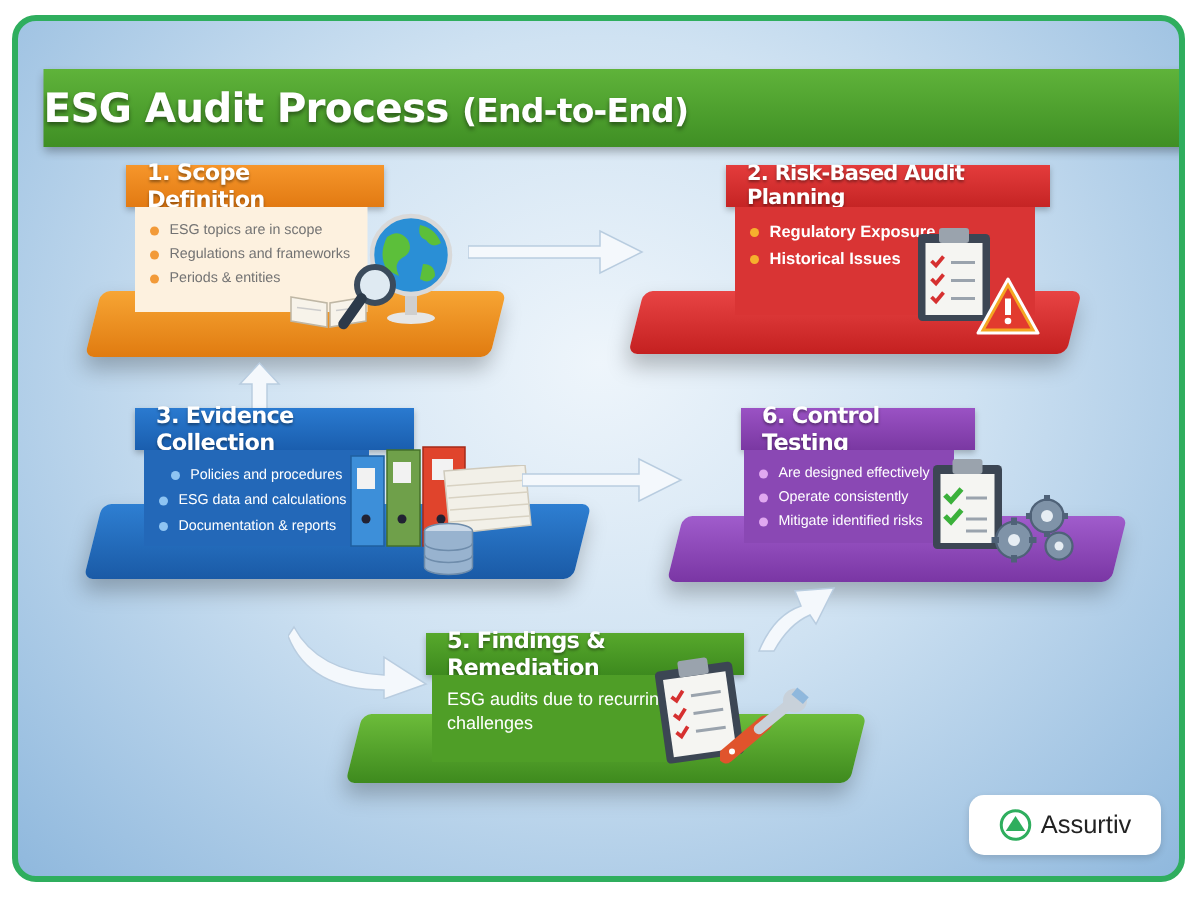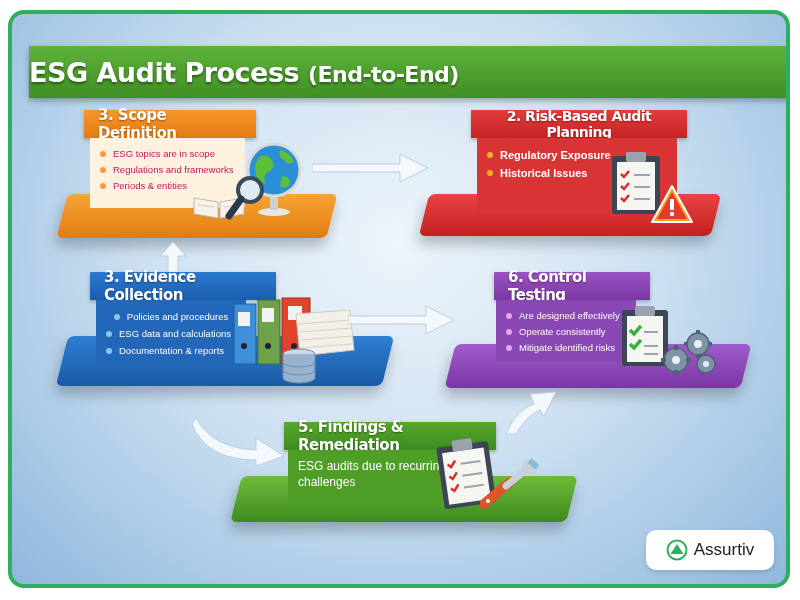--- a/index.html
+++ b/index.html
@@ -55,24 +55,24 @@
   <div class="title-bar">
     <h1>
       <span>ESG Audit Process</span>
       <span class="sub">(End-to-End)</span>
     </h1>
   </div>
 
   <div class="platform" style="left:50px;top:180px;width:270px;height:44px;background:linear-gradient(#f7a534,#e07b10);"></div>
   <div class="card" style="left:72px;top:96px;width:230px;height:100px;">
     <div class="card-header" style="background:linear-gradient(#f6962b,#e27a12);width:172px;">
-      <span>3. Scope Definition</span>
+      <span>1. Scope Definition</span>
     </div>
     <div class="card-body" style="top:28px;left:6px;width:155px;height:70px;background:#fdf1df;">
-      <ul style="color:#be185d;">
+      <ul style="color:#737373;">
         <li>
             <span class="dot" style="background:#f29a38;"></span>
             <span>ESG topics are in scope</span>
           </li>
         <li>
             <span class="dot" style="background:#f29a38;"></span>
             <span>Regulations and frameworks</span>
           </li>
         <li>
             <span class="dot" style="background:#f29a38;"></span>
@@ -102,21 +102,21 @@
   <svg class="icon" style="left:212px;top:160px;" width="44" height="48" viewBox="0 0 44 48">
     <circle cx="26" cy="16" r="12" fill="#dfeaf2" stroke="#3b4b5c" stroke-width="4"></circle>
     <line x1="17" y1="25" x2="5" y2="42" stroke="#2c3a4a" stroke-width="7" stroke-linecap="round"></line>
   </svg>
 
   <svg class="arrow" style="left:300px;top:138px;" width="120" height="32" viewBox="0 0 120 32">
     <path d="M0 12 L88 12 L88 2 L116 16 L88 30 L88 20 L0 20z" fill="#f4f8fc" stroke="#b9cde0"></path>
   </svg>
 
   <div class="platform" style="left:412px;top:180px;width:292px;height:42px;background:linear-gradient(#e84444,#c42020);"></div>
-  <div class="card" style="left:459px;top:96px;width:240px;height:100px;text-align:center;">
+  <div class="card" style="left:472px;top:96px;width:240px;height:100px;">
     <div class="card-header" style="background:linear-gradient(#e43c3c,#c52424);width:216px;font-size:14px;">
       <span>2. Risk-Based Audit Planning</span>
     </div>
     <div class="card-body" style="top:28px;left:6px;width:200px;height:72px;background:#d93434;">
       <ul style="color:#fff;font-weight:bold;">
         <li style="font-size:11px;line-height:18px;">
             <span class="dot" style="background:#f6b02d;"></span>
             <span>Regulatory Exposure</span>
           </li>
         <li style="font-size:11px;line-height:18px;">

